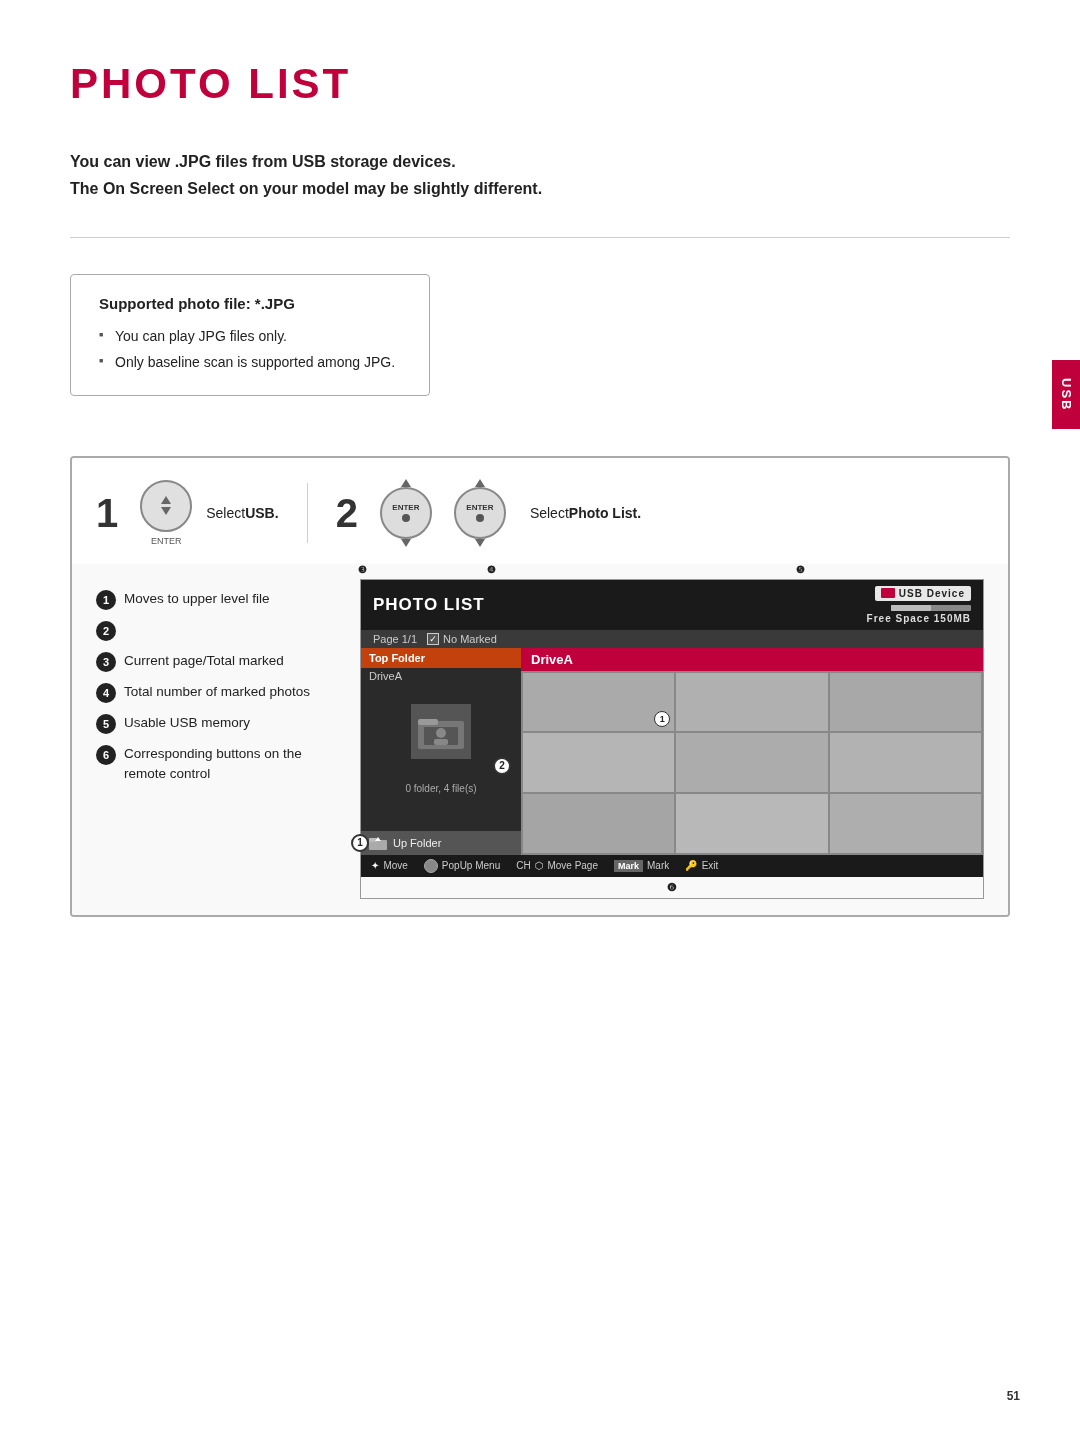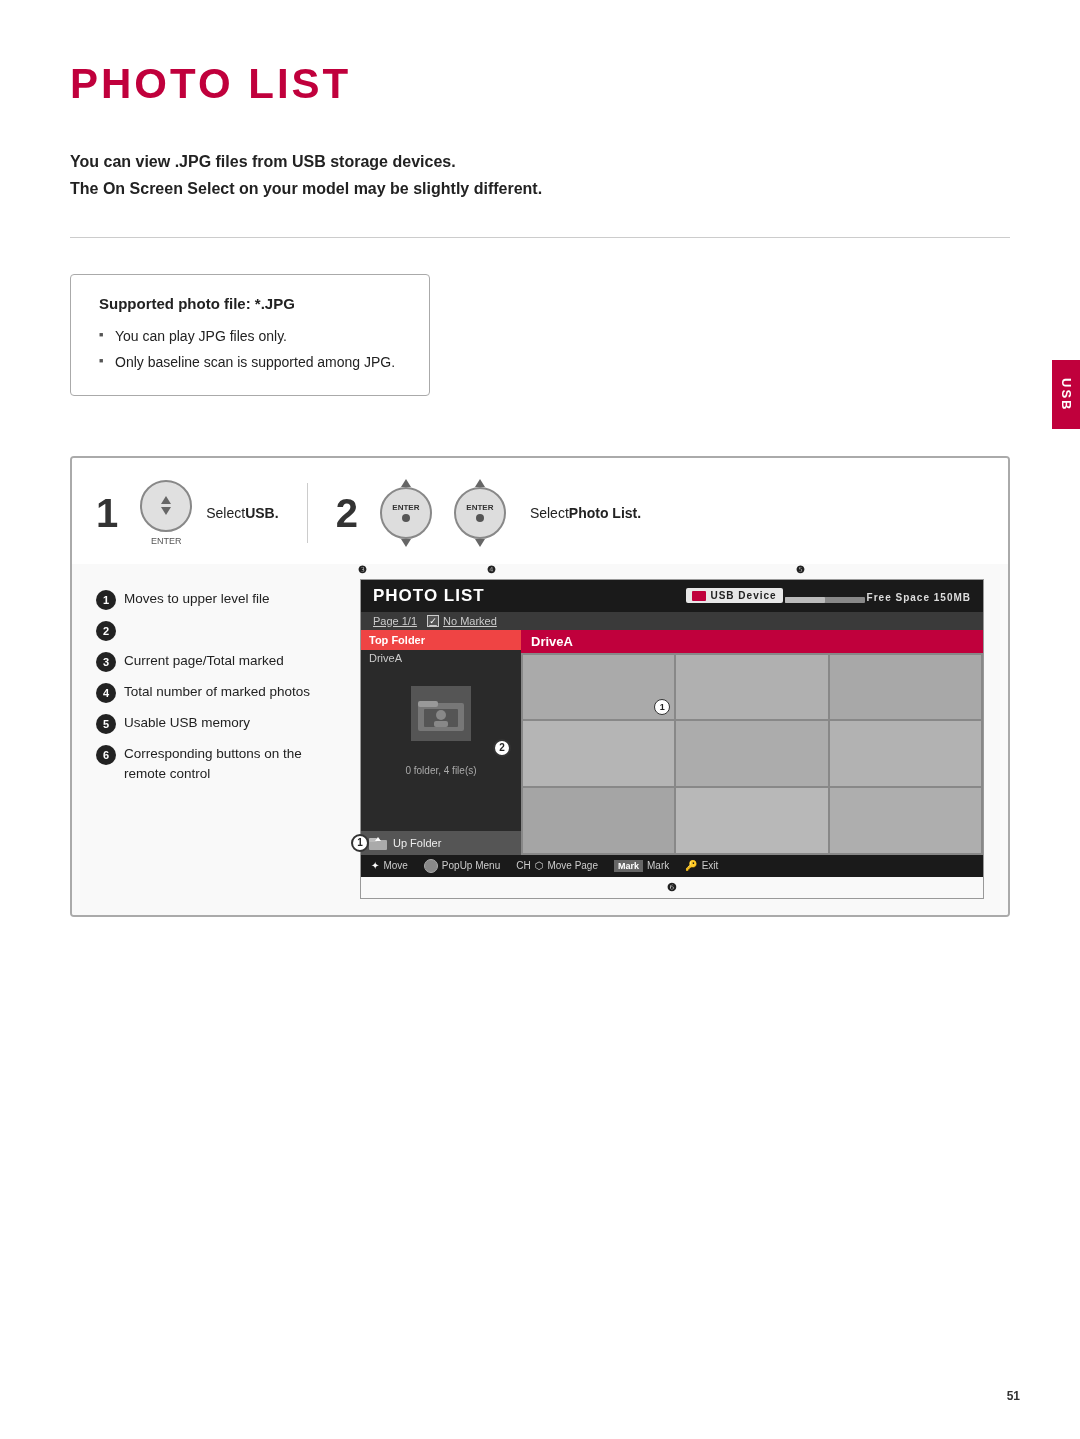--- a/index.html
+++ b/index.html
@@ -201,20 +201,21 @@
       font-size: 17px;
       font-weight: 900;
       letter-spacing: 1px;
       display: flex;
       align-items: center;
       justify-content: space-between;
     }
 
     .screen-header-right {
       display: flex;
+      flex-direction: column;
       align-items: flex-end;
       gap: 2px;
     }
 
     .usb-device-badge {
       background: #e8e8e8;
       color: #222;
       font-size: 10px;
       padding: 2px 6px;
       border-radius: 2px;
@@ -238,21 +239,20 @@
     }
 
     .screen-subheader {
       background: #3a3a3a;
       color: #ccc;
       font-size: 11px;
       padding: 3px 12px;
       display: flex;
       align-items: center;
       gap: 10px;
-      text-decoration: underline;
     }
 
     .no-marked {
       display: flex;
       align-items: center;
       gap: 4px;
     }
 
     .checkbox-icon {
       width: 12px;
@@ -272,21 +272,21 @@
     }
 
     .left-panel {
       width: 160px;
       background: #2a2a2a;
       display: flex;
       flex-direction: column;
     }
 
     .folder-header {
-      background: #ef4444;
+      background: #c2410c;
       color: #fff;
       font-size: 11px;
       padding: 4px 8px;
       font-weight: bold;
     }
     .folder-name {
       color: #ccc;
       font-size: 11px;
       padding: 2px 8px;
     }

